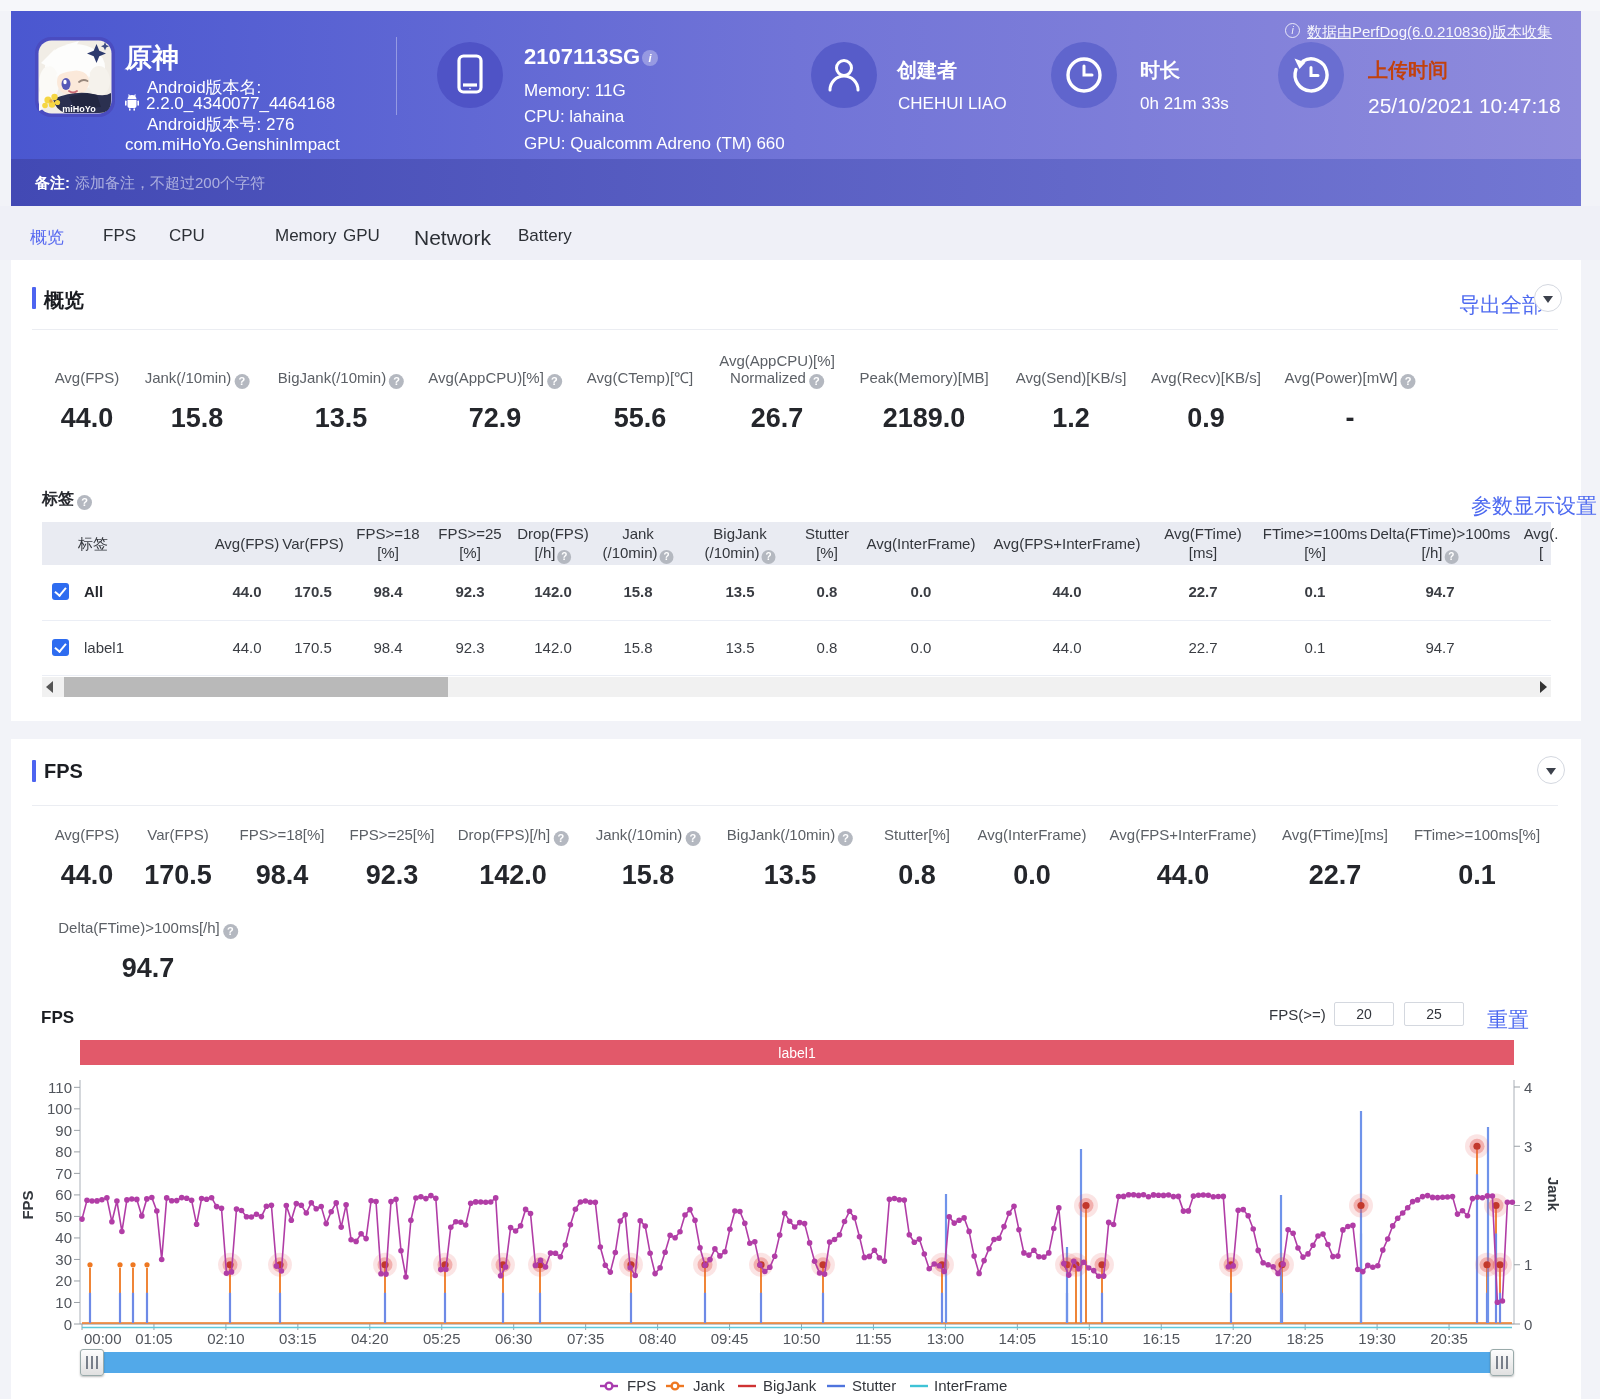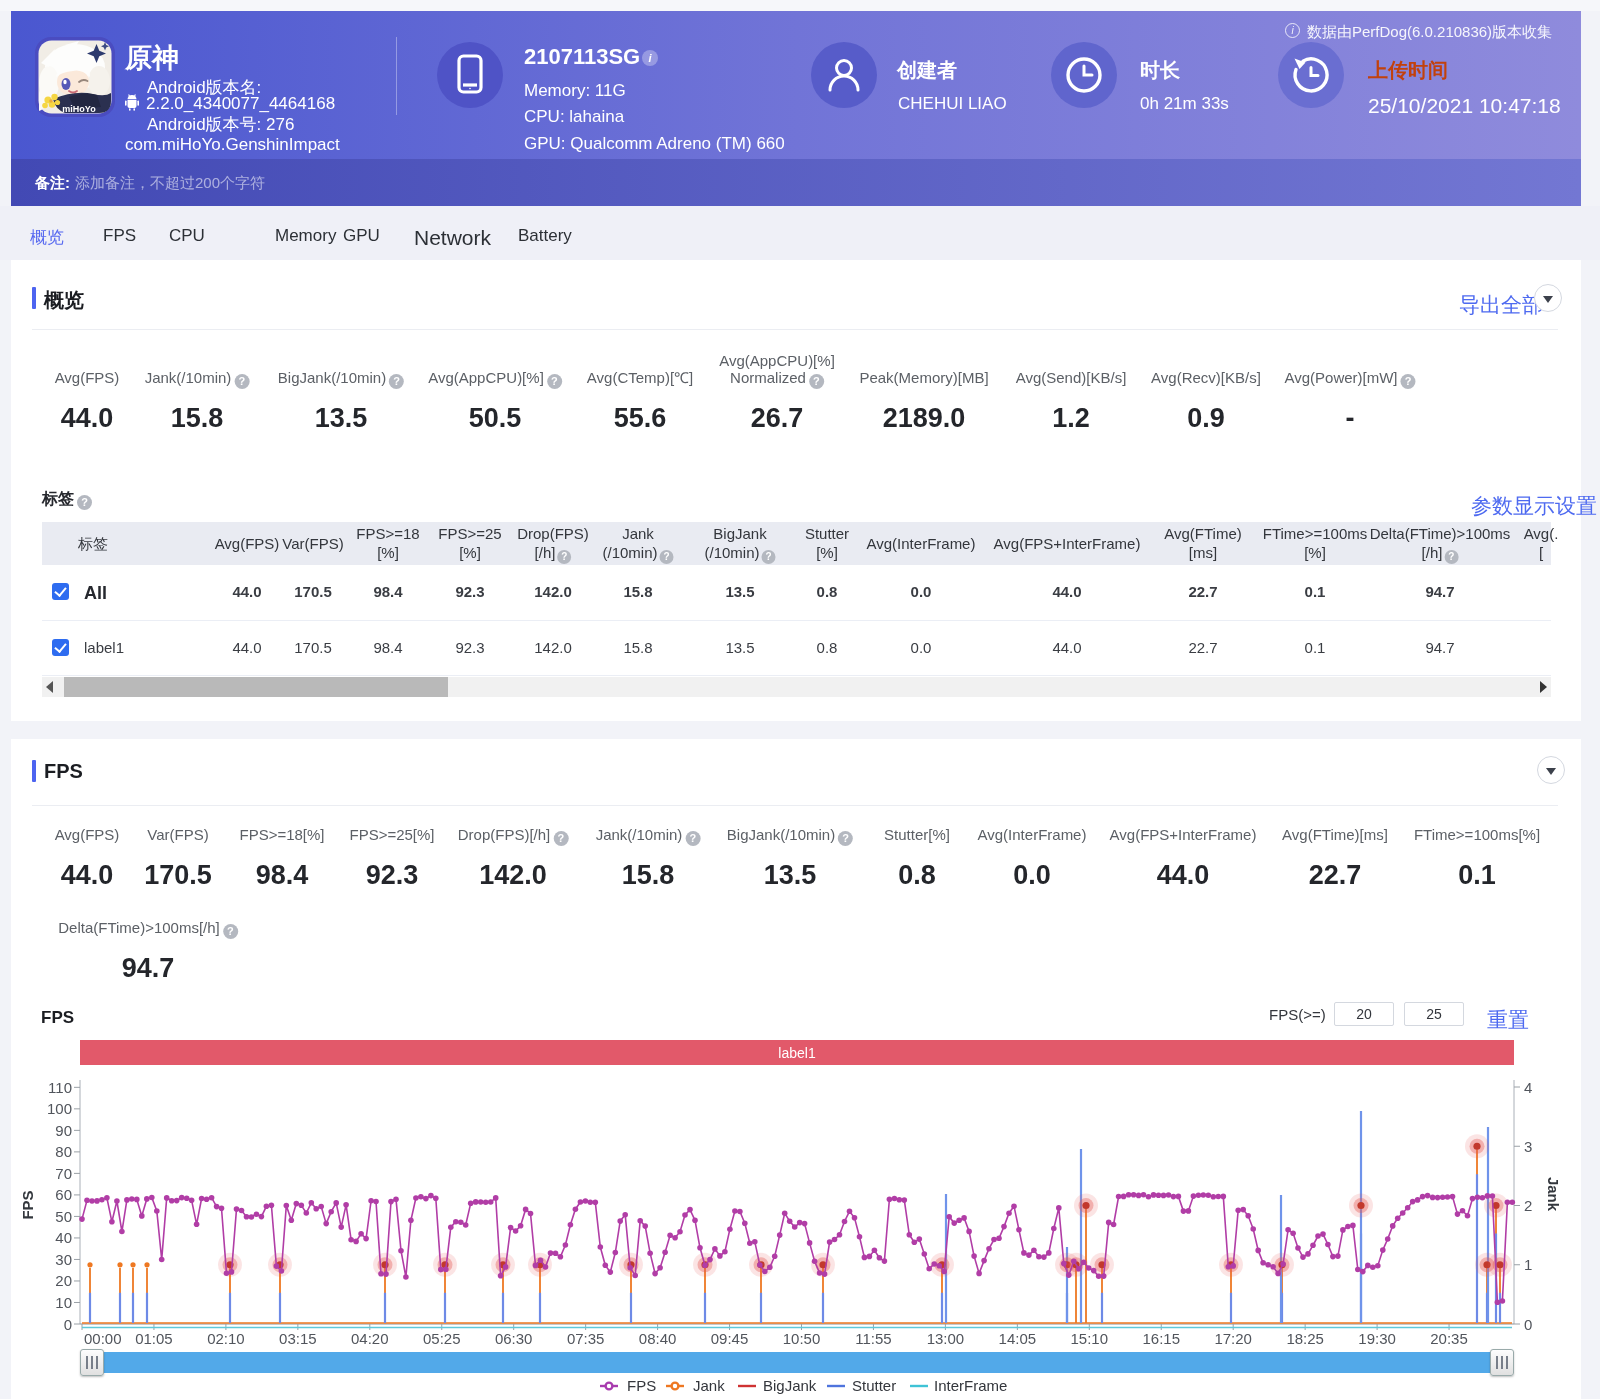--- a/index.html
+++ b/index.html
@@ -104,21 +104,21 @@
 <div class="abs" style="left:1278px;top:42px;width:66px;height:66px;border-radius:50%;background:#6a6ed1;"></div>
 <svg class="abs" style="left:1278px;top:42px;" width="66" height="66" viewBox="0 0 66 66" fill="none" stroke="#fff" stroke-linecap="round">
  <path d="M25,19.1 A16,16 0 1 1 18,27.5" stroke-width="3.4"></path>
  <path d="M27.5,20.5 L16.5,16.5 L21.5,27 Z" fill="#fff" stroke="none"></path>
  <path d="M33,25.5 v8 h7" stroke-width="3"></path>
 </svg>
 <div class="abs" style="left:1368px;top:57px;font-size:20px;font-weight:bold;color:#c2410c;text-align:center;">上传时间</div>
 <div class="abs" style="left:1368px;top:94px;font-size:21px;color:#fff;">25/10/2021 10:47:18</div>
 
 <div class="abs" style="left:1285px;top:23px;width:15px;height:15px;border-radius:50%;border:1px solid rgba(255,255,255,0.8);color:rgba(255,255,255,0.9);font-size:10px;font-style:italic;text-align:center;line-height:14px;">i</div>
-<div class="abs" style="left:1307px;top:23px;font-size:15px;color:rgba(255,255,255,0.92);">数据由PerfDog(6.0.210836)版本收集</div>
+<div class="abs" style="left:1307px;top:23px;font-size:15px;color:rgba(255,255,255,0.92);text-decoration:underline;">数据由PerfDog(6.0.210836)版本收集</div>
 
 <div class="abs" style="left:35px;top:174px;font-size:15px;font-weight:bold;color:#fff;">备注:</div>
 <div class="abs" style="left:75px;top:174px;font-size:15px;color:rgba(255,255,255,0.55);">添加备注，不超过200个字符</div>
 
 <div class="abs" style="left:0;top:206px;width:1600px;height:54px;background:#eff0f7;"></div>
 <div class="abs" style="left:30px;top:226px;font-size:17px;color:#5668f0;">概览</div>
 <div class="abs" style="left:103px;top:226px;font-size:17px;color:#2c3036;">FPS</div>
 <div class="abs" style="left:169px;top:226px;font-size:17px;color:#2c3036;">CPU</div>
 <div class="abs" style="left:239px;top:226px;font-size:17px;color:#2c3036;margin-left:36px;">Memory</div>
 <div class="abs" style="left:343px;top:226px;font-size:17px;color:#2c3036;">GPU</div>
@@ -138,21 +138,21 @@
 <div class="stat" style="left:197px;top:369px;">
     <div class="lb">Jank(/10min)<span class="qm">?</span></div>
     <div class="vl">15.8</div>
   </div>
 <div class="stat" style="left:341px;top:369px;">
     <div class="lb">BigJank(/10min)<span class="qm">?</span></div>
     <div class="vl">13.5</div>
   </div>
 <div class="stat" style="left:495px;top:369px;">
     <div class="lb">Avg(AppCPU)[%]<span class="qm">?</span></div>
-    <div class="vl">50.5</div>
+    <div class="vl">72.9</div>
   </div>
 <div class="stat" style="left:640px;top:369px;">
     <div class="lb">Avg(CTemp)[℃]</div>
     <div class="vl">55.6</div>
   </div>
 <div class="stat" style="left:777px;top:352px;">
     <div class="lb" style="height:34px;">Avg(AppCPU)[%]<br>Normalized<span class="qm">?</span></div>
     <div class="vl">26.7</div>
   </div>
 <div class="stat" style="left:924px;top:369px;">
@@ -183,21 +183,21 @@
 <div class="hcell" style="left:638px;top:524px;">Jank<br>(/10min)<span class="qm2">?</span></div>
 <div class="hcell" style="left:740px;top:524px;">BigJank<br>(/10min)<span class="qm2">?</span></div>
 <div class="hcell" style="left:827px;top:524px;">Stutter<br>[%]</div>
 <div class="hcell" style="left:921px;top:534px;">Avg(InterFrame)</div>
 <div class="hcell" style="left:1067px;top:534px;">Avg(FPS+InterFrame)</div>
 <div class="hcell" style="left:1203px;top:524px;">Avg(FTime)<br>[ms]</div>
 <div class="hcell" style="left:1315px;top:524px;">FTime&gt;=100ms<br>[%]</div>
 <div class="hcell" style="left:1440px;top:524px;">Delta(FTime)&gt;100ms<br>[/h]<span class="qm2">?</span></div>
 <div class="hcell" style="left:1541px;top:524px;">Avg(.<br>[</div>
 <div class="chk" style="left:52px;top:583px;"></div>
-<div class="abs" style="left:84px;top:583px;font-size:18px;font-weight:bold;color:#26282e;">All</div>
+<div class="abs" style="left:84px;top:583px;font-size:15px;font-weight:bold;color:#26282e;">All</div>
 <div class="chk" style="left:52px;top:639px;"></div>
 <div class="abs" style="left:84px;top:639px;font-size:15px;color:#3a3d43;">label1</div>
 <div class="tcell" style="left:247px;top:583px;font-weight:bold;">44.0</div>
 <div class="tcell" style="left:247px;top:639px;">44.0</div>
 <div class="tcell" style="left:313px;top:583px;font-weight:bold;">170.5</div>
 <div class="tcell" style="left:313px;top:639px;">170.5</div>
 <div class="tcell" style="left:388px;top:583px;font-weight:bold;">98.4</div>
 <div class="tcell" style="left:388px;top:639px;">98.4</div>
 <div class="tcell" style="left:470px;top:583px;font-weight:bold;">92.3</div>
 <div class="tcell" style="left:470px;top:639px;">92.3</div>

